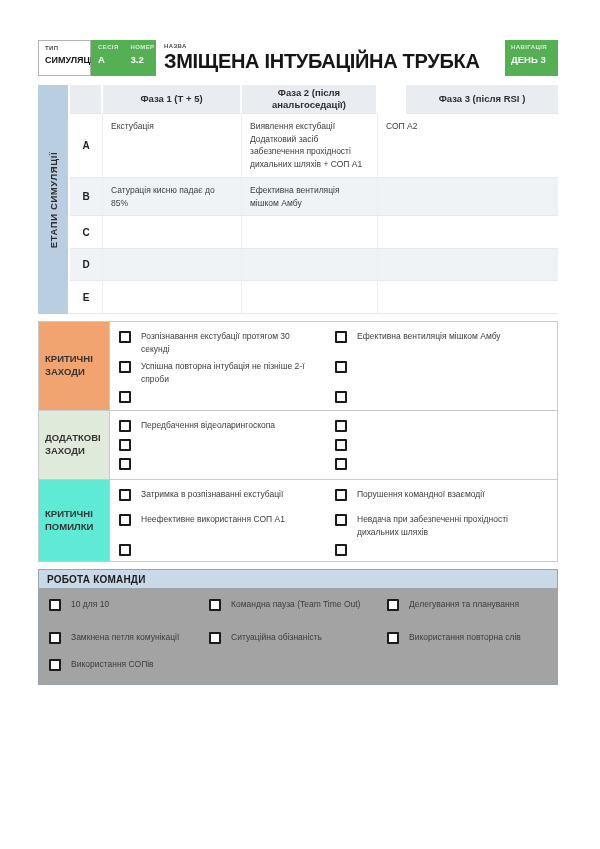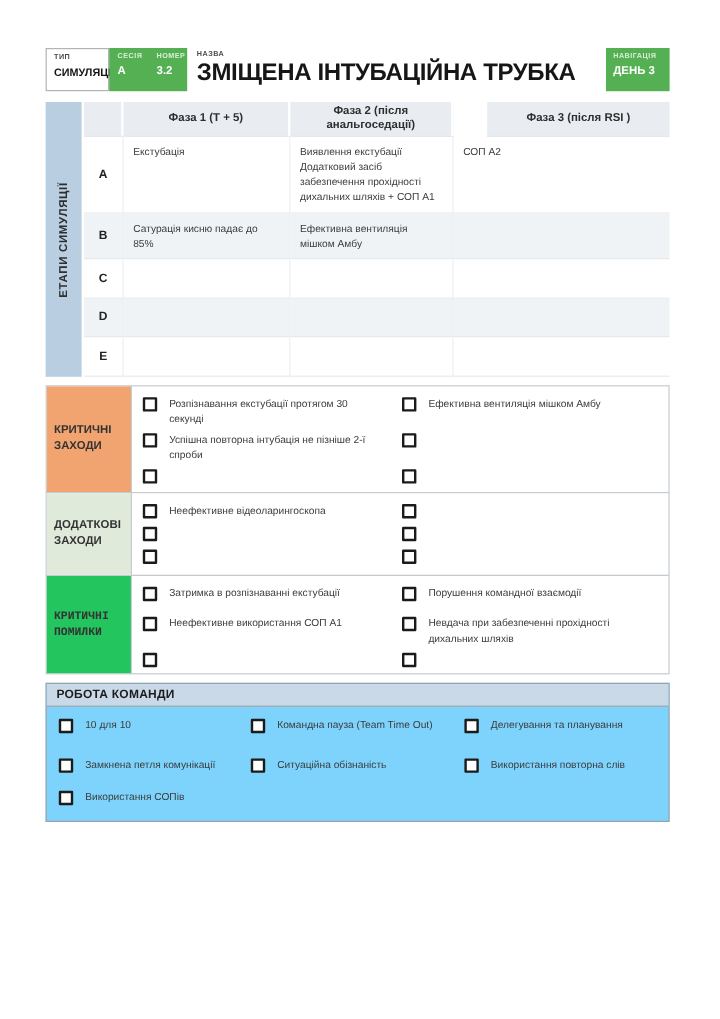--- a/index.html
+++ b/index.html
@@ -34,31 +34,31 @@
   .striped .cell { background:#f0f3f6; }
   .pre { white-space:pre-line; }
 
   
   .secs { margin-top:7px; }
   .sec { display:flex; border:1px solid #c6cbd0; background:#fff; }
   .sec + .sec { margin-top:-1px; }
   .sec-label { width:71px; padding:0 6px; display:flex; align-items:center; font-weight:bold; font-size:9.5px; color:#333; line-height:1.35; border-right:1px solid #c6cbd0; }
   .bg-orange { background:#f1a46f; }
   .bg-green  { background:#dfeada; }
-  .bg-blue   { background:#22c55e;font-family:Liberation Mono, monospace; }
+  .bg-blue   { background:#5eead4; }
   .sec-body { flex:1; display:grid; grid-template-columns:1fr 1fr; padding:8px 6px 3px 9px; }
   .sec-cm .sec-body { grid-template-rows:30px 30px 17px; }
   .sec-ad .sec-body { grid-template-rows:19px 19px 19px; }
   .sec-ce .sec-body { grid-template-rows:25px 30px 15px; }
   .item { display:flex; align-items:flex-start; gap:10px; }
   .cb { width:12px; height:12px; flex:none; border:2px solid #1b1b1b; border-radius:1px; background:#fff; margin-top:1px; }
   .cb-label { font-size:8.5px; color:#3c3c3c; line-height:1.45; padding-right:16px; }
 
   
-  .team { margin-top:7px; border:1px solid #9aa3ab; background:#7dd3fc; }
+  .team { margin-top:7px; border:1px solid #9aa3ab; background:#a3a3a3; }
   .tw-header { background:#c9d9e8; border-bottom:1px solid #9aa3ab; padding:4px 8px 3px 8px; font-size:10px; font-weight:bold; color:#1d1d1d; letter-spacing:.2px; }
   .tw-body { display:grid; grid-template-columns:160px 178px 1fr; grid-template-rows:33px 27px 21px; padding:9px 6px 5px 10px; }
 </style>
 </head>
 <body>
 
 <div class="page">
 
   <div class="hdr">
     <div class="hdr-type">
@@ -160,21 +160,21 @@
           <span class="cb-label"></span>
         </div>
       </div>
     </div>
 
     <div class="sec sec-ad">
       <div class="sec-label bg-green">ДОДАТКОВІ ЗАХОДИ</div>
       <div class="sec-body">
         <div class="item">
           <span class="cb"></span>
-          <span class="cb-label">Неефективне відеоларингоскопа</span>
+          <span class="cb-label">Передбачення відеоларингоскопа</span>
         </div>
         <div class="item">
           <span class="cb"></span>
           <span class="cb-label"></span>
         </div>
         <div class="item">
           <span class="cb"></span>
           <span class="cb-label"></span>
         </div>
         <div class="item">

